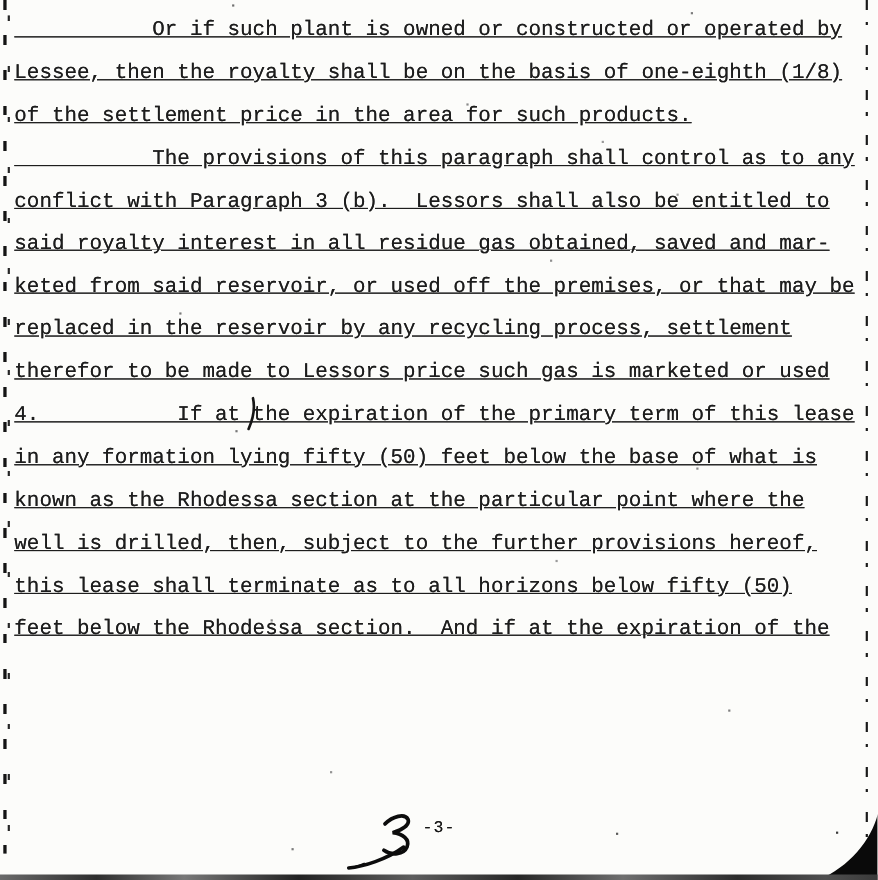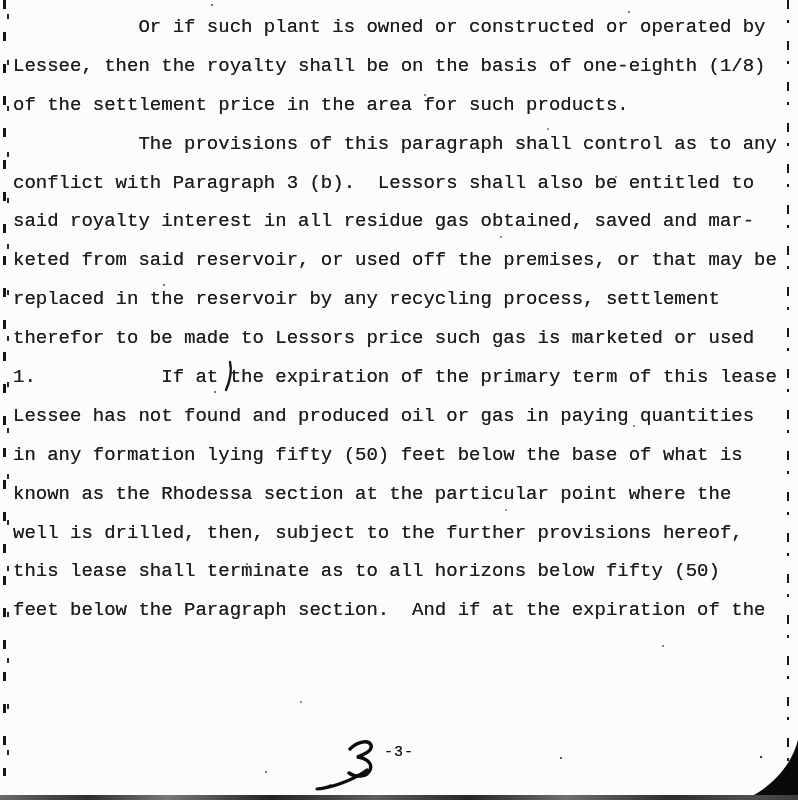--- a/index.html
+++ b/index.html
@@ -9,20 +9,21 @@
     font-family:"Liberation Mono","DejaVu Sans Mono",monospace;
   }
   .doc-text{position:absolute;top:8px;left:13px;}
   .line{
     white-space:pre;
     font-size:19px;
     line-height:38.9px;
     height:38.9px;
     color:#1d1d1d;
     text-shadow:0 0 0.5px rgba(25,25,25,.85);
+    text-decoration:underline;
   }
   .pagenum{
     position:absolute;left:384px;top:744px;
     font-size:15px;color:#161616;letter-spacing:1px;
     text-shadow:0 0 0.5px rgba(25,25,25,.85);
   }
   .marks{position:absolute;left:0;top:0;width:798px;height:800px;}
   .edge-left{
     position:absolute;left:0;top:0;width:10px;height:776px;
     background-image:
@@ -59,27 +60,26 @@
   <div class="doc-text">
     <div class="line">           Or if such plant is owned or constructed or operated by</div>
     <div class="line">Lessee, then the royalty shall be on the basis of one-eighth (1/8)</div>
     <div class="line">of the settlement price in the area for such products.</div>
     <div class="line">           The provisions of this paragraph shall control as to any</div>
     <div class="line">conflict with Paragraph 3 (b).  Lessors shall also be entitled to</div>
     <div class="line">said royalty interest in all residue gas obtained, saved and mar-</div>
     <div class="line">keted from said reservoir, or used off the premises, or that may be</div>
     <div class="line">replaced in the reservoir by any recycling process, settlement</div>
     <div class="line">therefor to be made to Lessors price such gas is marketed or used</div>
-    <div class="line">1.           If at the expiration of the primary term of this lease</div>
-    <div class="line">Lessee has not found and produced oil or gas in paying quantities</div>
+    <div class="line">4.           If at the expiration of the primary term of this lease</div>
     <div class="line">in any formation lying fifty (50) feet below the base of what is</div>
     <div class="line">known as the Rhodessa section at the particular point where the</div>
     <div class="line">well is drilled, then, subject to the further provisions hereof,</div>
     <div class="line">this lease shall terminate as to all horizons below fifty (50)</div>
-    <div class="line">feet below the Paragraph section.  And if at the expiration of the</div>
+    <div class="line">feet below the Rhodessa section.  And if at the expiration of the</div>
   </div>
 
   <div class="pagenum">-3-</div>
 
   <svg class="marks" viewBox="0 0 798 800" xmlns="http://www.w3.org/2000/svg">
 
     <path d="M 350 749 C 357 742 368 739 371 745 C 373 751 363 755 357 757 C 366 758 373 763 370 770 C 367 777 356 778 349 773" fill="none" stroke="#0c0c0c" stroke-width="3.4" stroke-linecap="round"></path>
 
     <path d="M 317 789 C 330 788 352 781 367 770" fill="none" stroke="#0c0c0c" stroke-width="3.2" stroke-linecap="round"></path>
     <path d="M 317 789 C 321 789 326 787 331 785" fill="none" stroke="#0c0c0c" stroke-width="1.6" stroke-linecap="round"></path>

